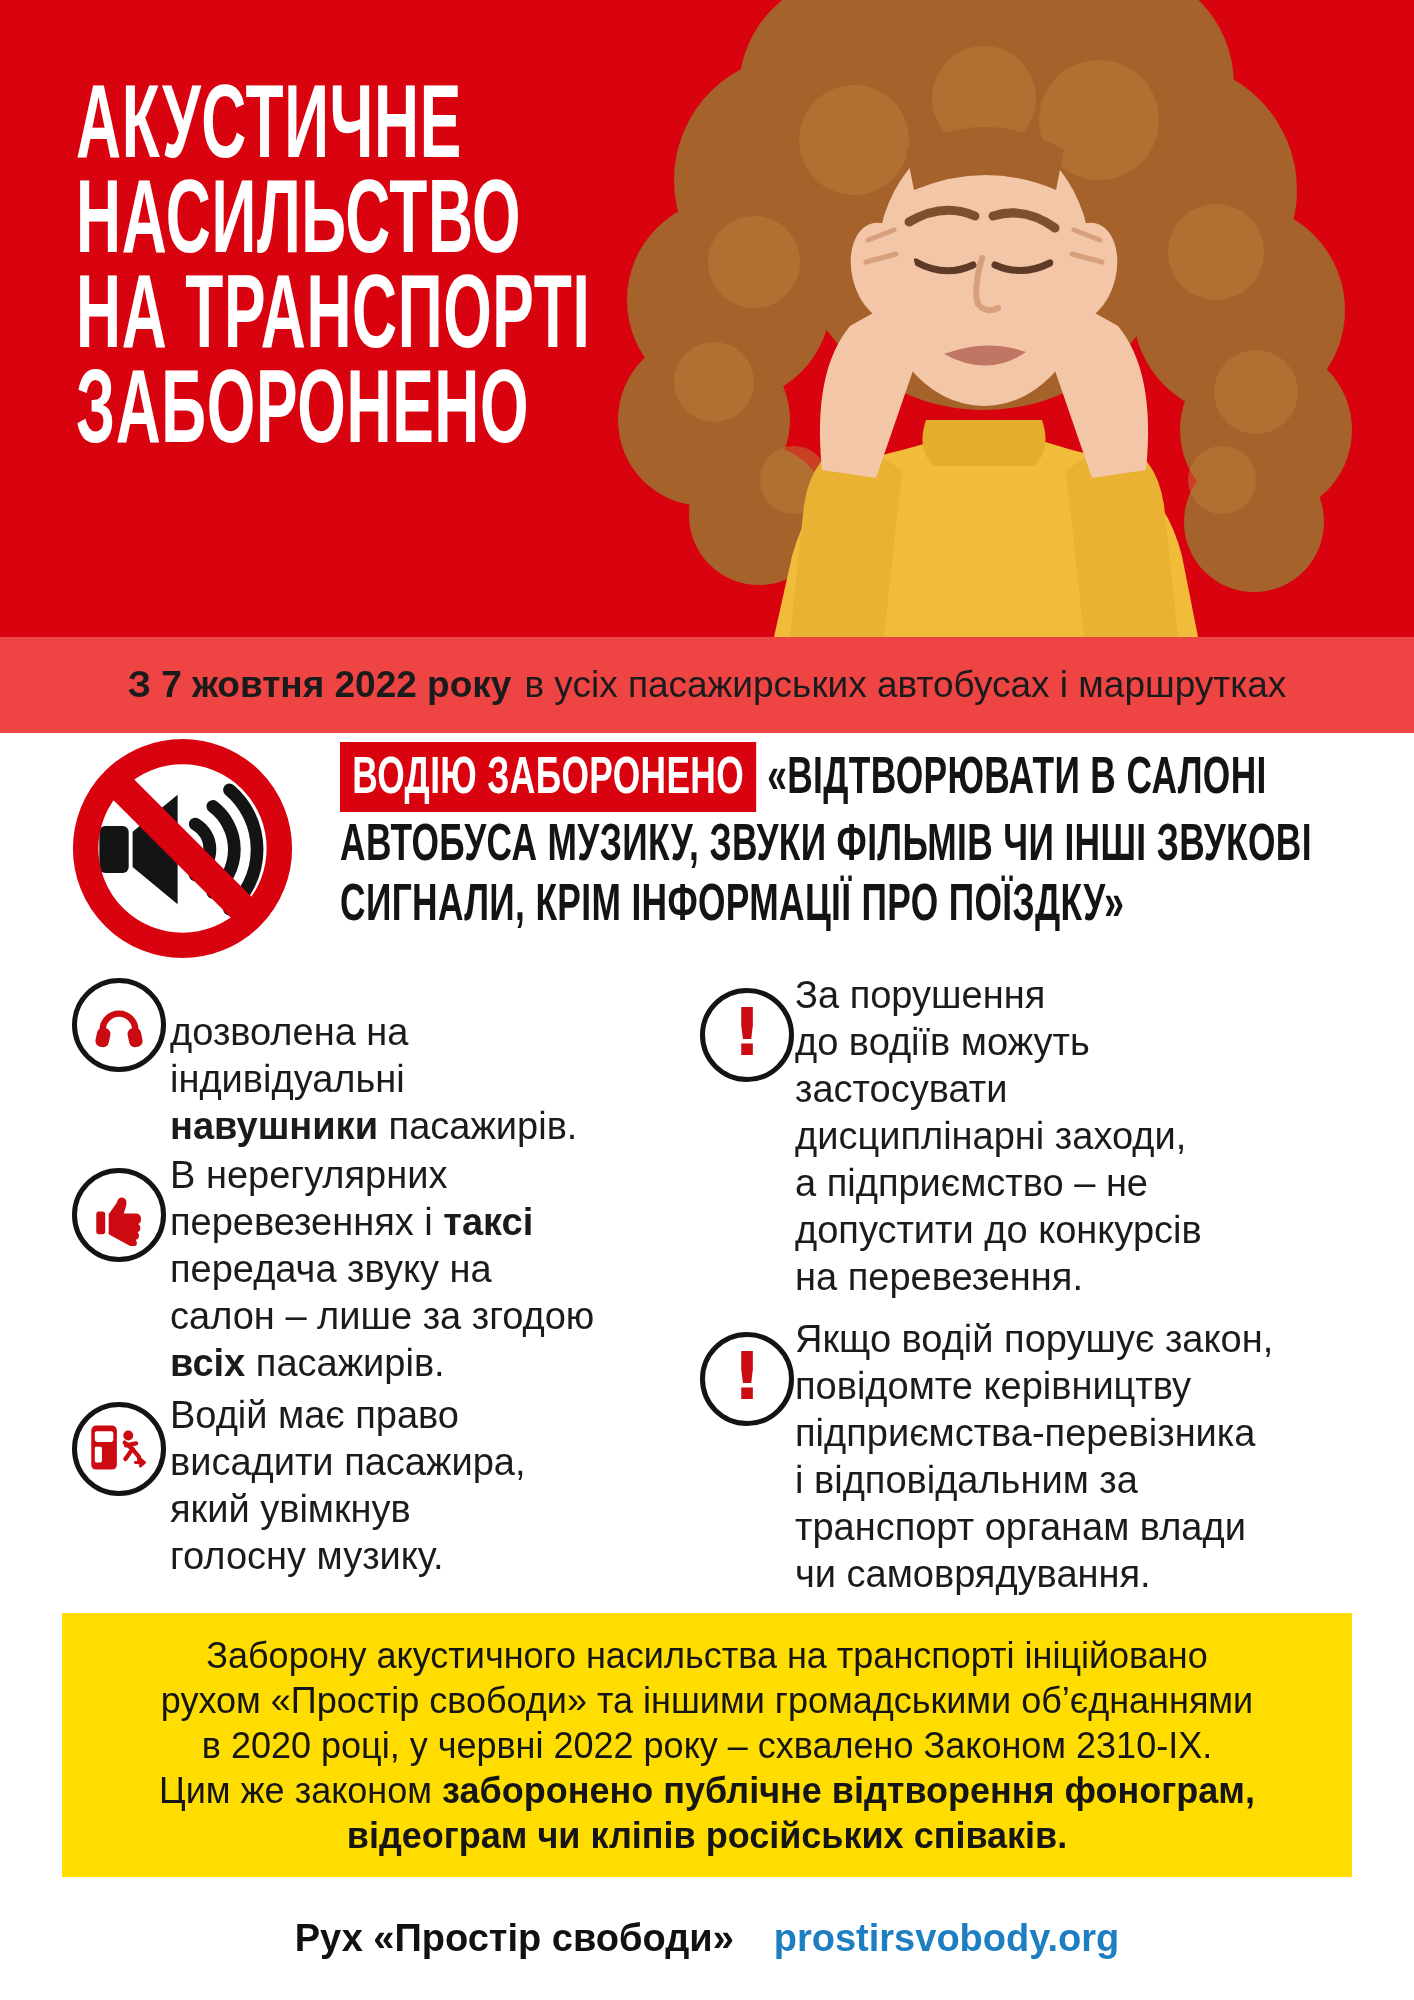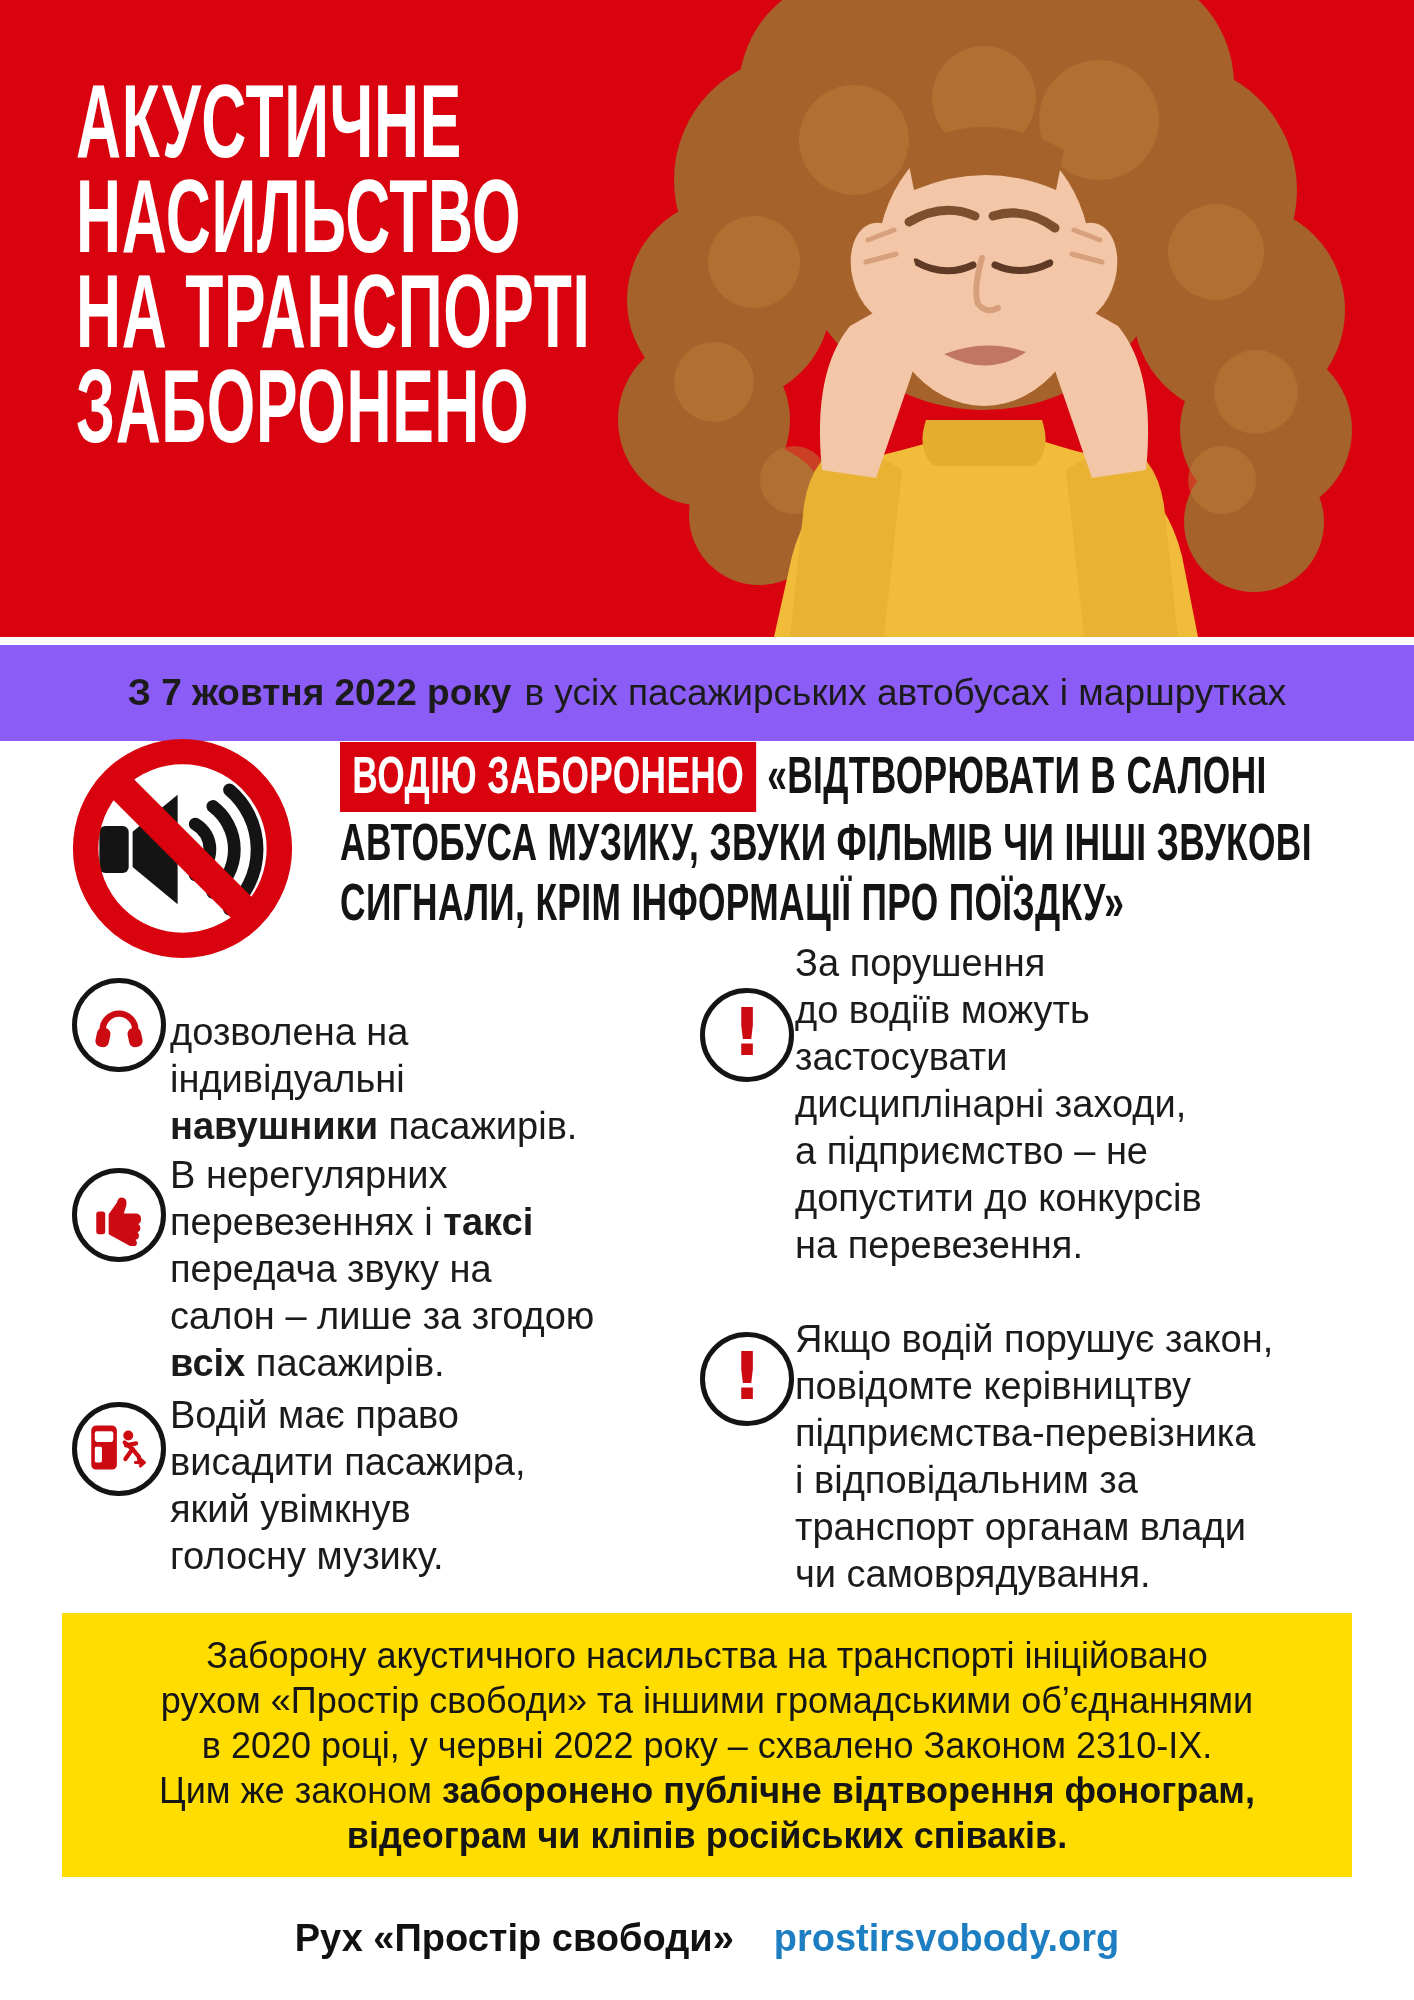--- a/index.html
+++ b/index.html
@@ -10,22 +10,22 @@
   }
   .abs{position:absolute;}
 
   
   .header{left:0;top:0;width:1414px;height:637px;background:#d9030f;overflow:hidden;}
   .photo{right:0;top:0;width:860px;height:637px;}
   .headline{left:76px;top:74px;z-index:3;transform:scaleX(0.60);transform-origin:left top;
     font-weight:700;font-size:104px;line-height:95px;color:#ffffff;white-space:nowrap;letter-spacing:1px;}
 
   
-  .date-strip{left:0;top:637px;width:1414px;height:96px;background:#8b5cf6;
-    display:flex;align-items:center;justify-content:center;white-space:nowrap;font-size:37px;margin-top:8px;}
+  .date-strip{left:0;top:637px;width:1414px;height:96px;background:#ef4444;
+    display:flex;align-items:center;justify-content:center;white-space:nowrap;font-size:37px;}
   .date-strip .date{font-weight:700;}
   .date-strip .rest{margin-left:13px;font-weight:400;}
 
   
   .ban-icon{left:70px;top:736px;width:225px;height:225px;}
   .ban-text{left:340px;top:742px;width:1600px;transform:scaleX(0.68);transform-origin:left top;
     font-weight:700;font-size:52px;line-height:60px;color:#141414;white-space:nowrap;letter-spacing:0.5px;}
   .ban-badge{display:inline-block;background:#d9030f;color:#ffffff;padding:3px 18px 7px 18px;margin-right:16px;}
 
   
@@ -202,21 +202,21 @@
   <span>висадити пасажира,</span><br>
   <span>який увімкнув</span><br>
   <span>голосну музику.</span>
 </p>
 
 <div class="abs" style="left:700px;top:988px;">
   <div class="bullet-icon">
     <span class="excl">!</span>
   </div>
 </div>
-<p class="abs bullet-text" style="left:795px;top:940px;">
+<p class="abs bullet-text" style="left:795px;top:972px;">
   <span>За порушення</span><br>
   <span>до водіїв можуть</span><br>
   <span>застосувати</span><br>
   <span>дисциплінарні заходи,</span><br>
   <span>а підприємство – не</span><br>
   <span>допустити до конкурсів</span><br>
   <span>на перевезення.</span>
 </p>
 
 <div class="abs" style="left:700px;top:1332px;">

